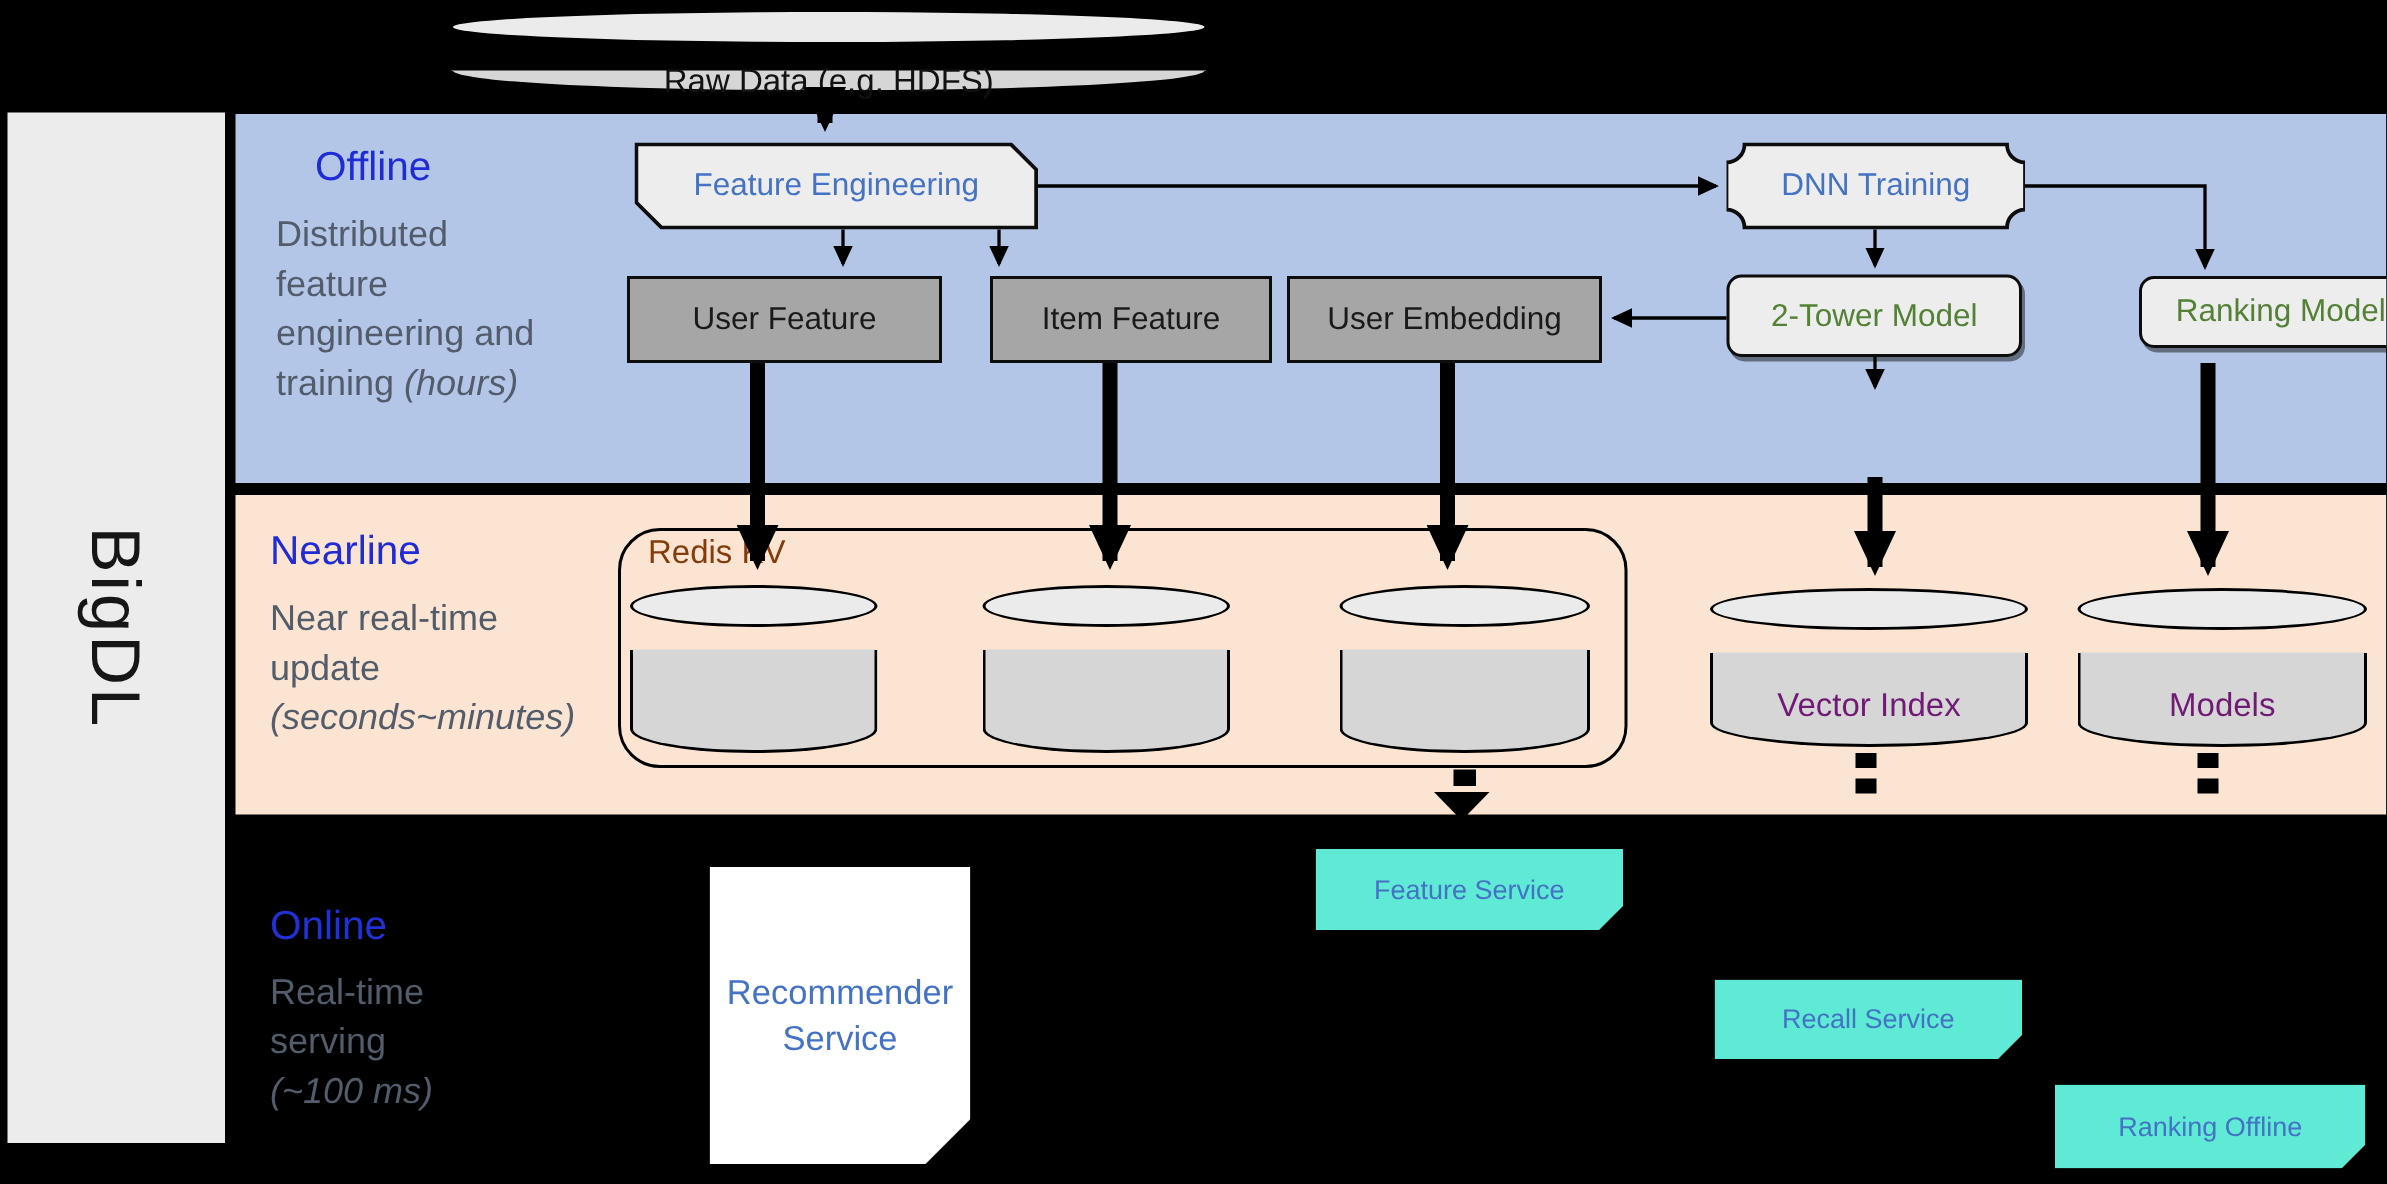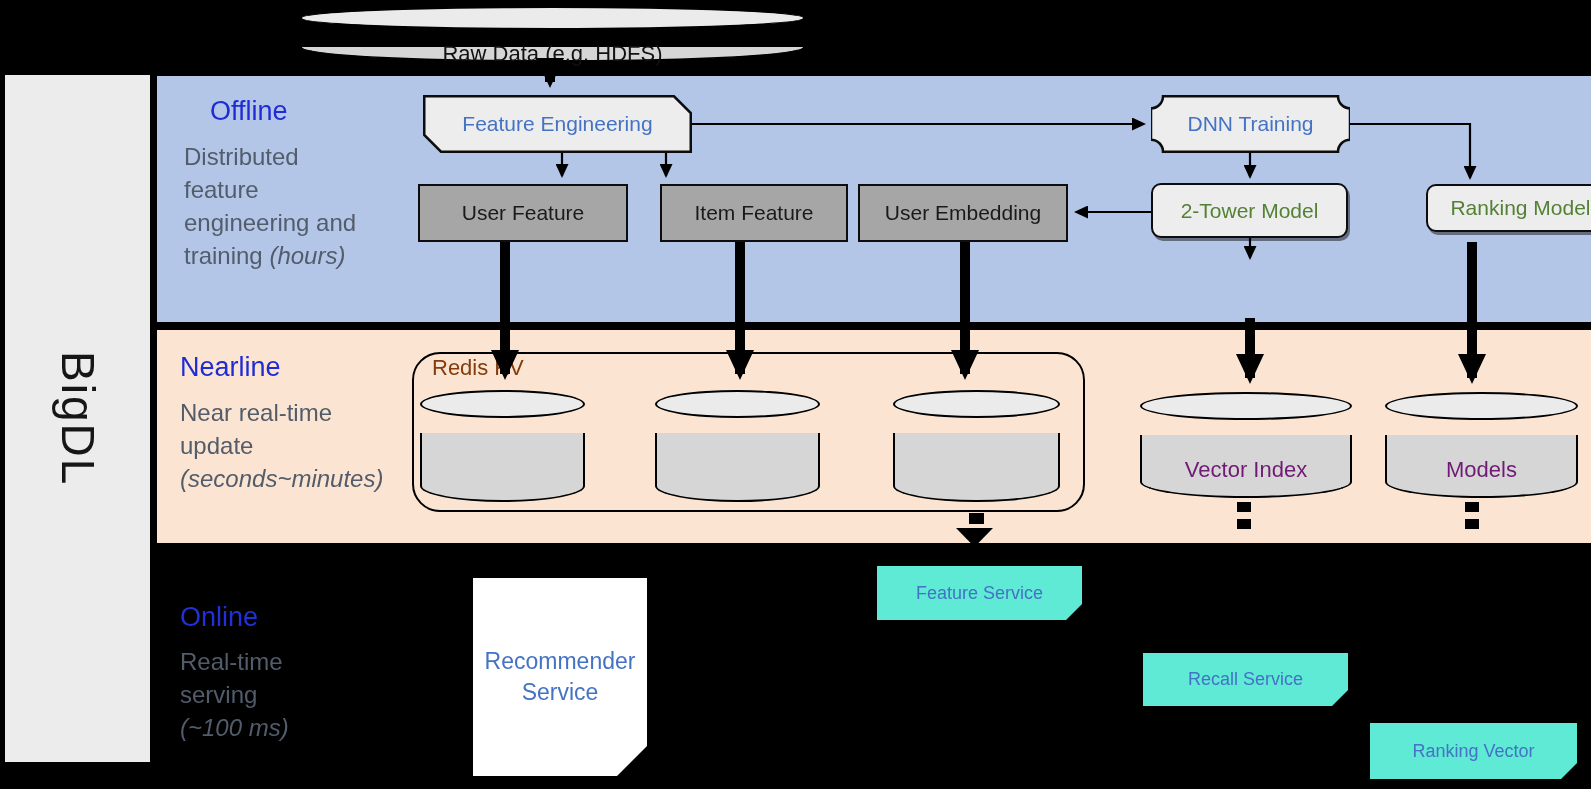--- a/index.html
+++ b/index.html
@@ -167,21 +167,21 @@
 
   <div class="abs node service" style="left:877px;top:566px;width:205px;height:54px;">
     <span>Feature Service</span>
     <div class="fold"></div>
   </div>
   <div class="abs node service" style="left:1143px;top:653px;width:205px;height:53px;">
     <span>Recall Service</span>
     <div class="fold"></div>
   </div>
   <div class="abs node service" style="left:1370px;top:723px;width:207px;height:56px;">
-    <span>Ranking Vector</span>
+    <span>Ranking Offline</span>
     <div class="fold"></div>
   </div>
 
   <svg id="connectors" width="1591" height="789" viewBox="0 0 1591 789">
     <defs>
       <marker id="mthin" markerUnits="userSpaceOnUse" markerWidth="15" markerHeight="13" refX="12" refY="6.5" orient="auto">
         <path d="M0,0 L14,6.5 L0,13 Z" fill="#000"></path>
       </marker>
       <marker id="mthick" markerUnits="userSpaceOnUse" markerWidth="32" markerHeight="28" refX="24" refY="14" orient="auto">
         <path d="M0,0 L30,14 L0,28 Z" fill="#000"></path>

